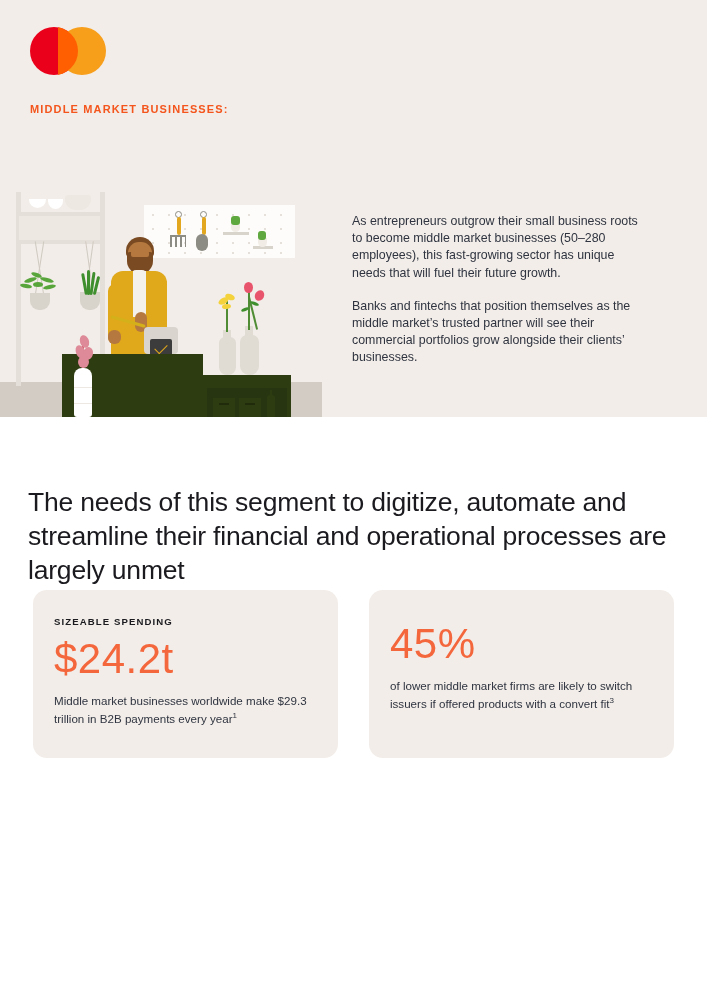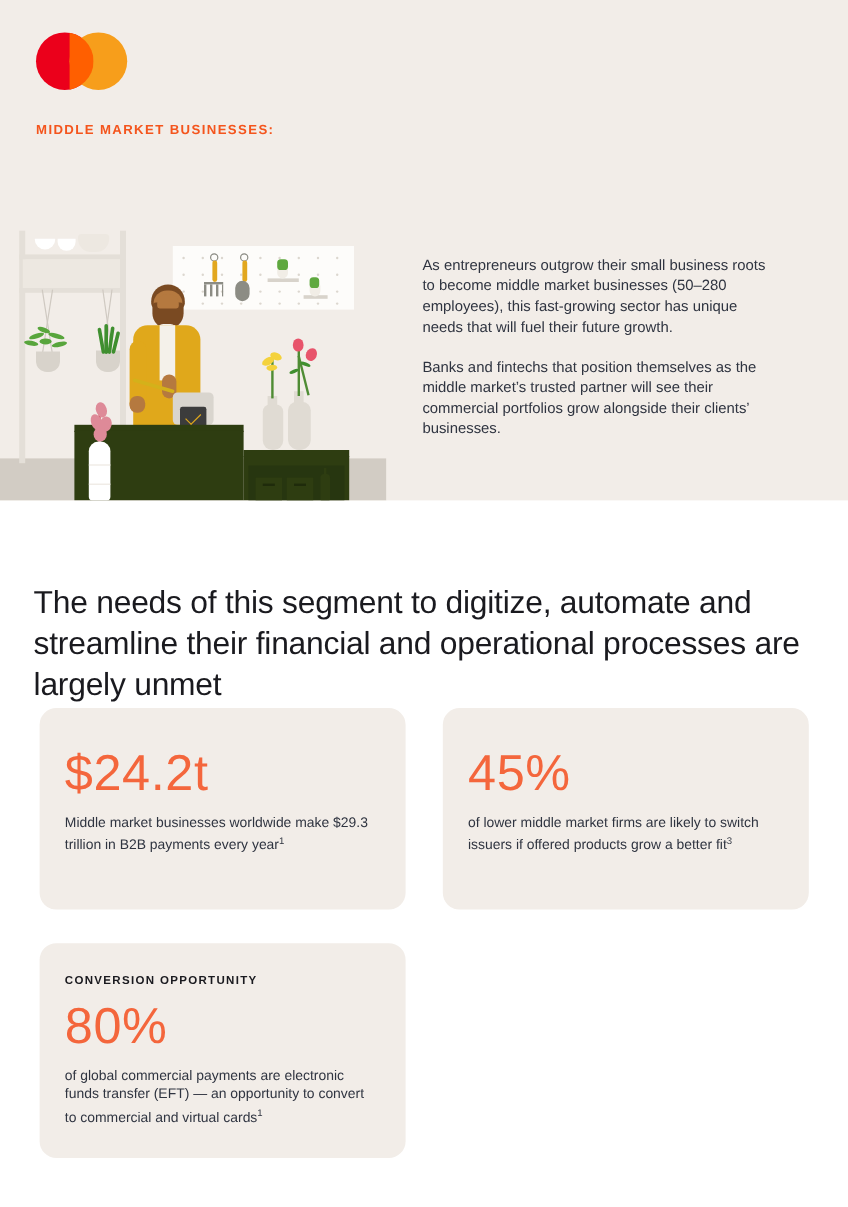--- a/index.html
+++ b/index.html
@@ -430,29 +430,25 @@
     <p>As entrepreneurs outgrow their small business roots to become middle market businesses (50–280 employees), this fast-growing sector has unique needs that will fuel their future growth.</p>
     <p>Banks and fintechs that position themselves as the middle market’s trusted partner will see their commercial portfolios grow alongside their clients’ businesses.</p>
   </div>
 </div>
 
 <h2 class="section-title">The needs of this segment to digitize, automate and streamline their financial and operational processes are largely unmet</h2>
 
 <div class="cards">
 
   <div class="stat-card">
+    <div class="stat-label">SIZEABLE SPENDING</div>
     <div class="stat-value">$24.2t</div>
     <p class="stat-desc"><span>Middle market businesses worldwide make $29.3 trillion in B2B payments every year</span><sup>1</sup></p>
   </div>
 
 
   <div class="stat-card">
     <div class="stat-value">45%</div>
-    <p class="stat-desc"><span>of lower middle market firms are likely to switch issuers if offered products grow a better fit</span><sup>3</sup></p>
+    <p class="stat-desc"><span>of lower middle market firms are likely to switch issuers if offered products with a convert fit</span><sup>3</sup></p>
   </div>
 
-  <div class="stat-card">
-    <div class="stat-label">CONVERSION OPPORTUNITY</div>
-    <div class="stat-value">80%</div>
-    <p class="stat-desc"><span>of global commercial payments are electronic funds transfer (EFT) — an opportunity to convert to commercial and virtual cards</span><sup>1</sup></p>
-  </div>
 
 </div>
 
 </body></html>

